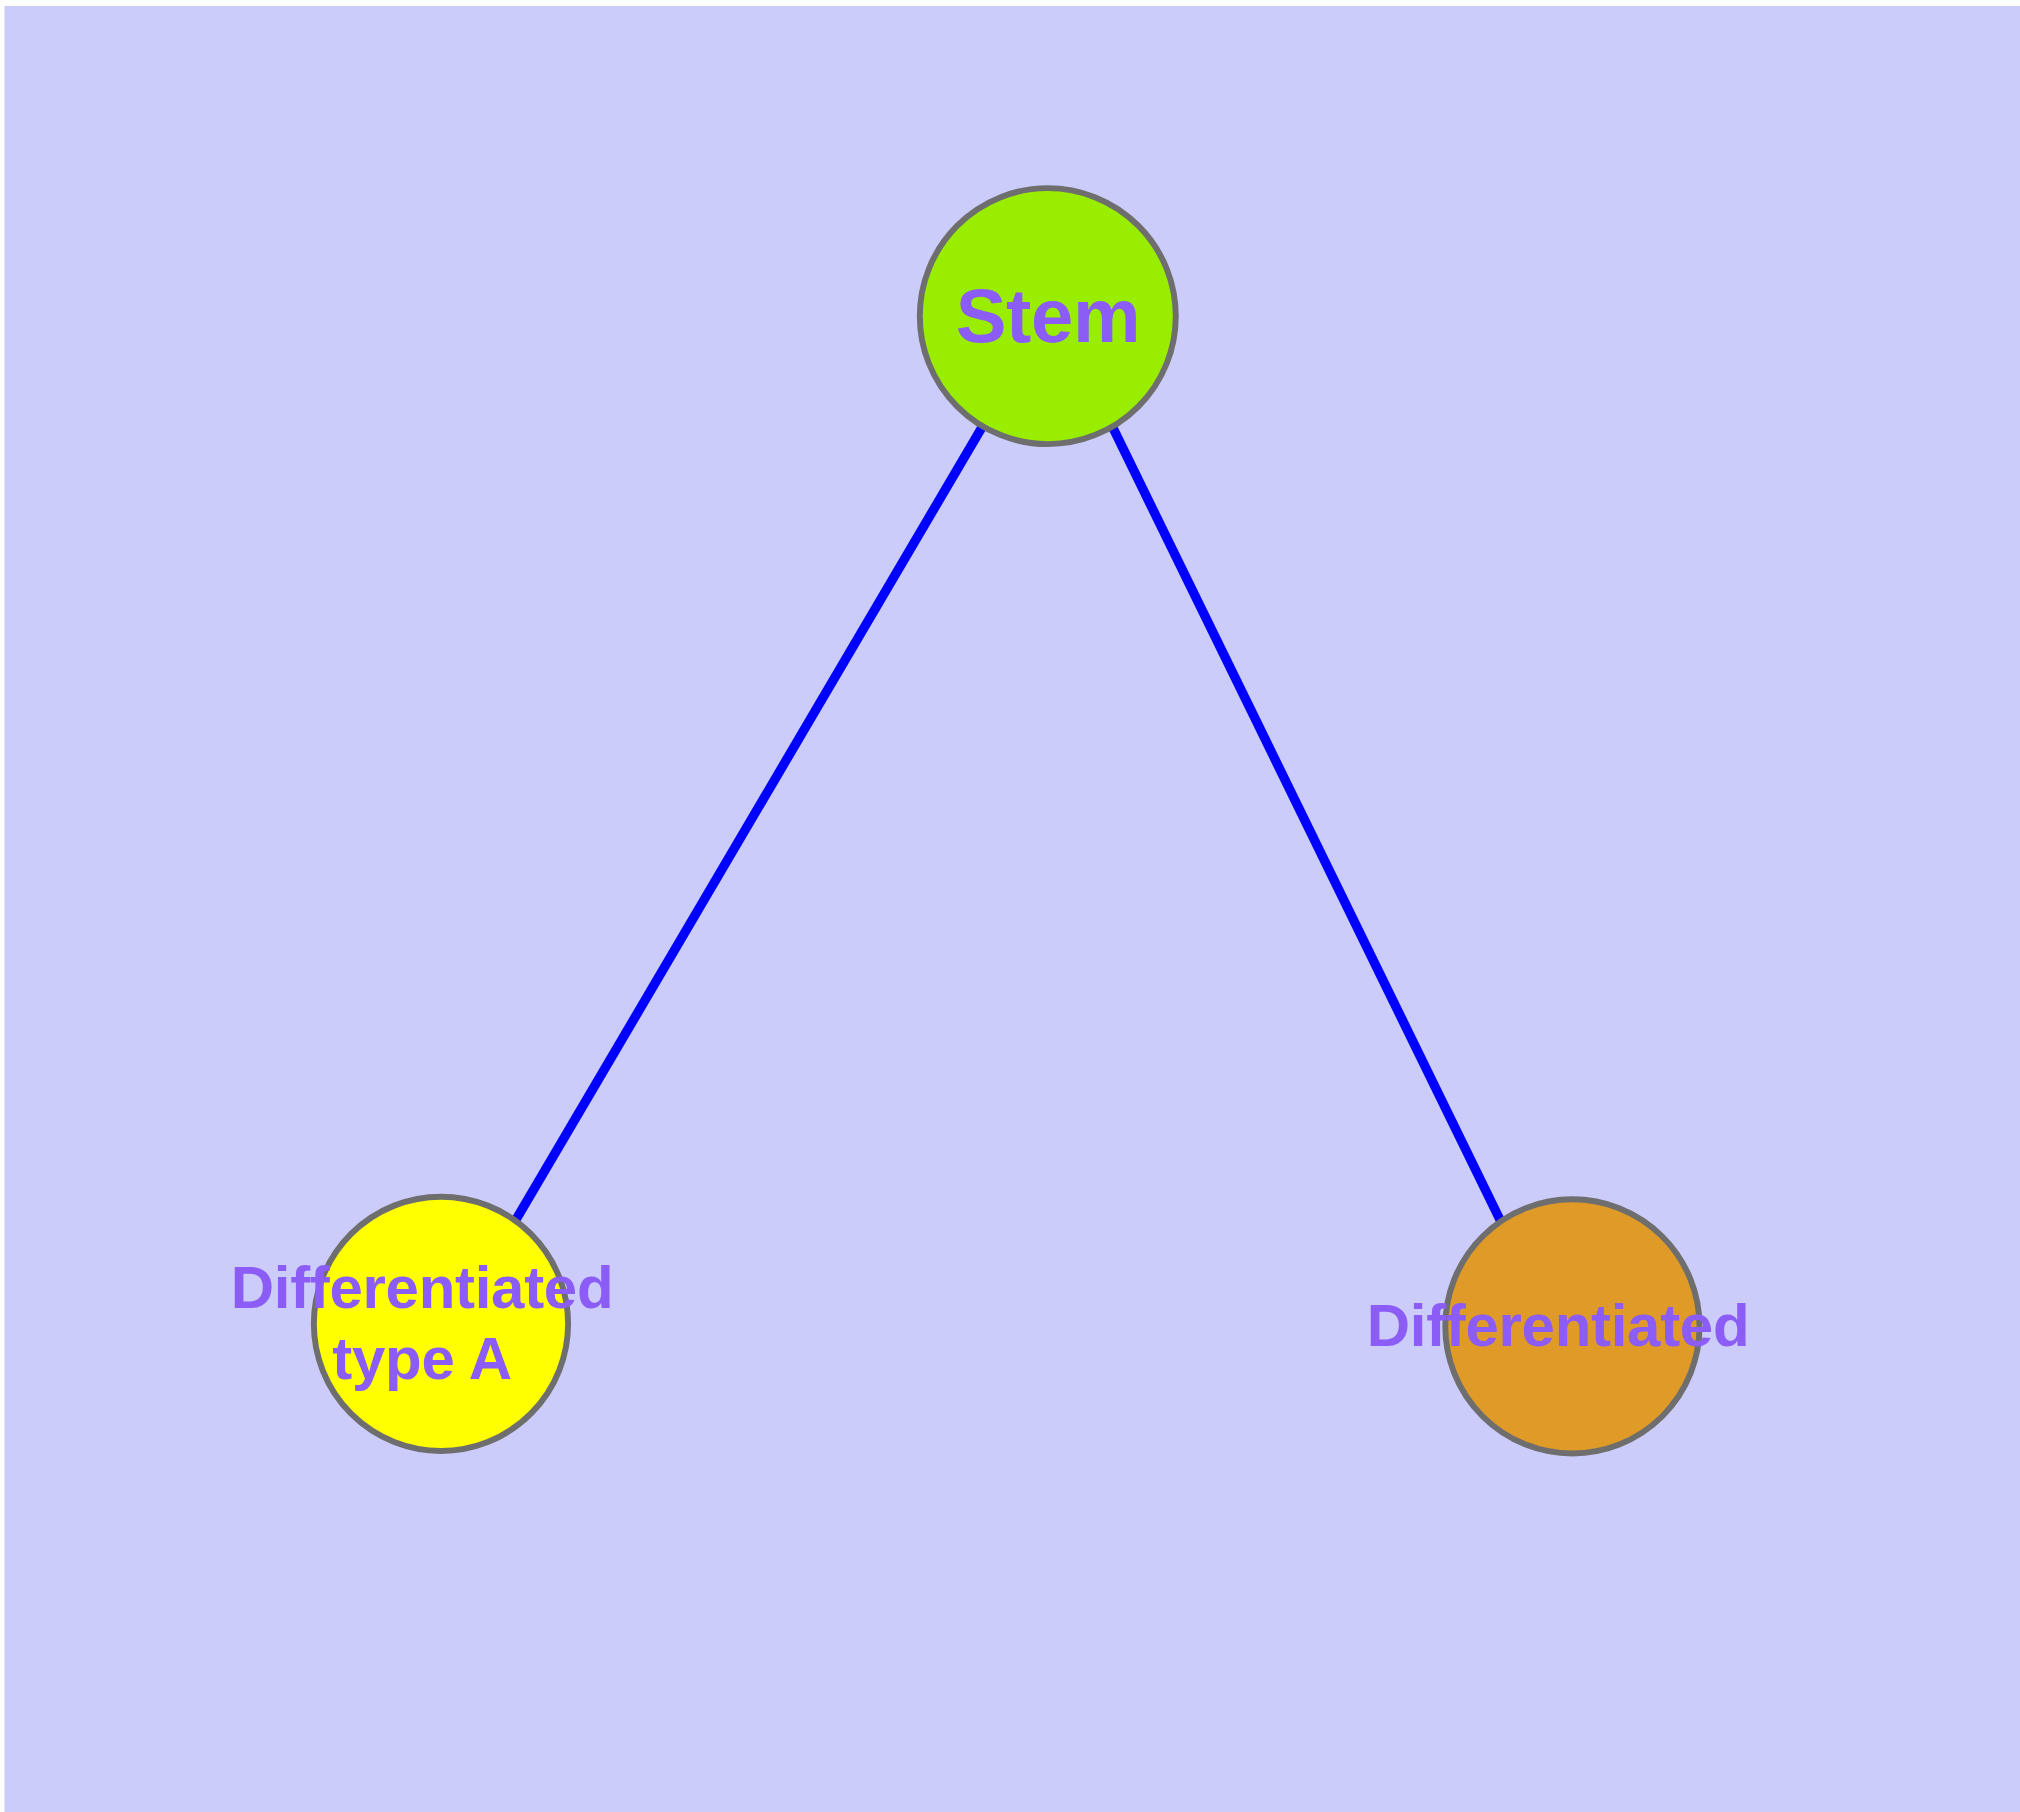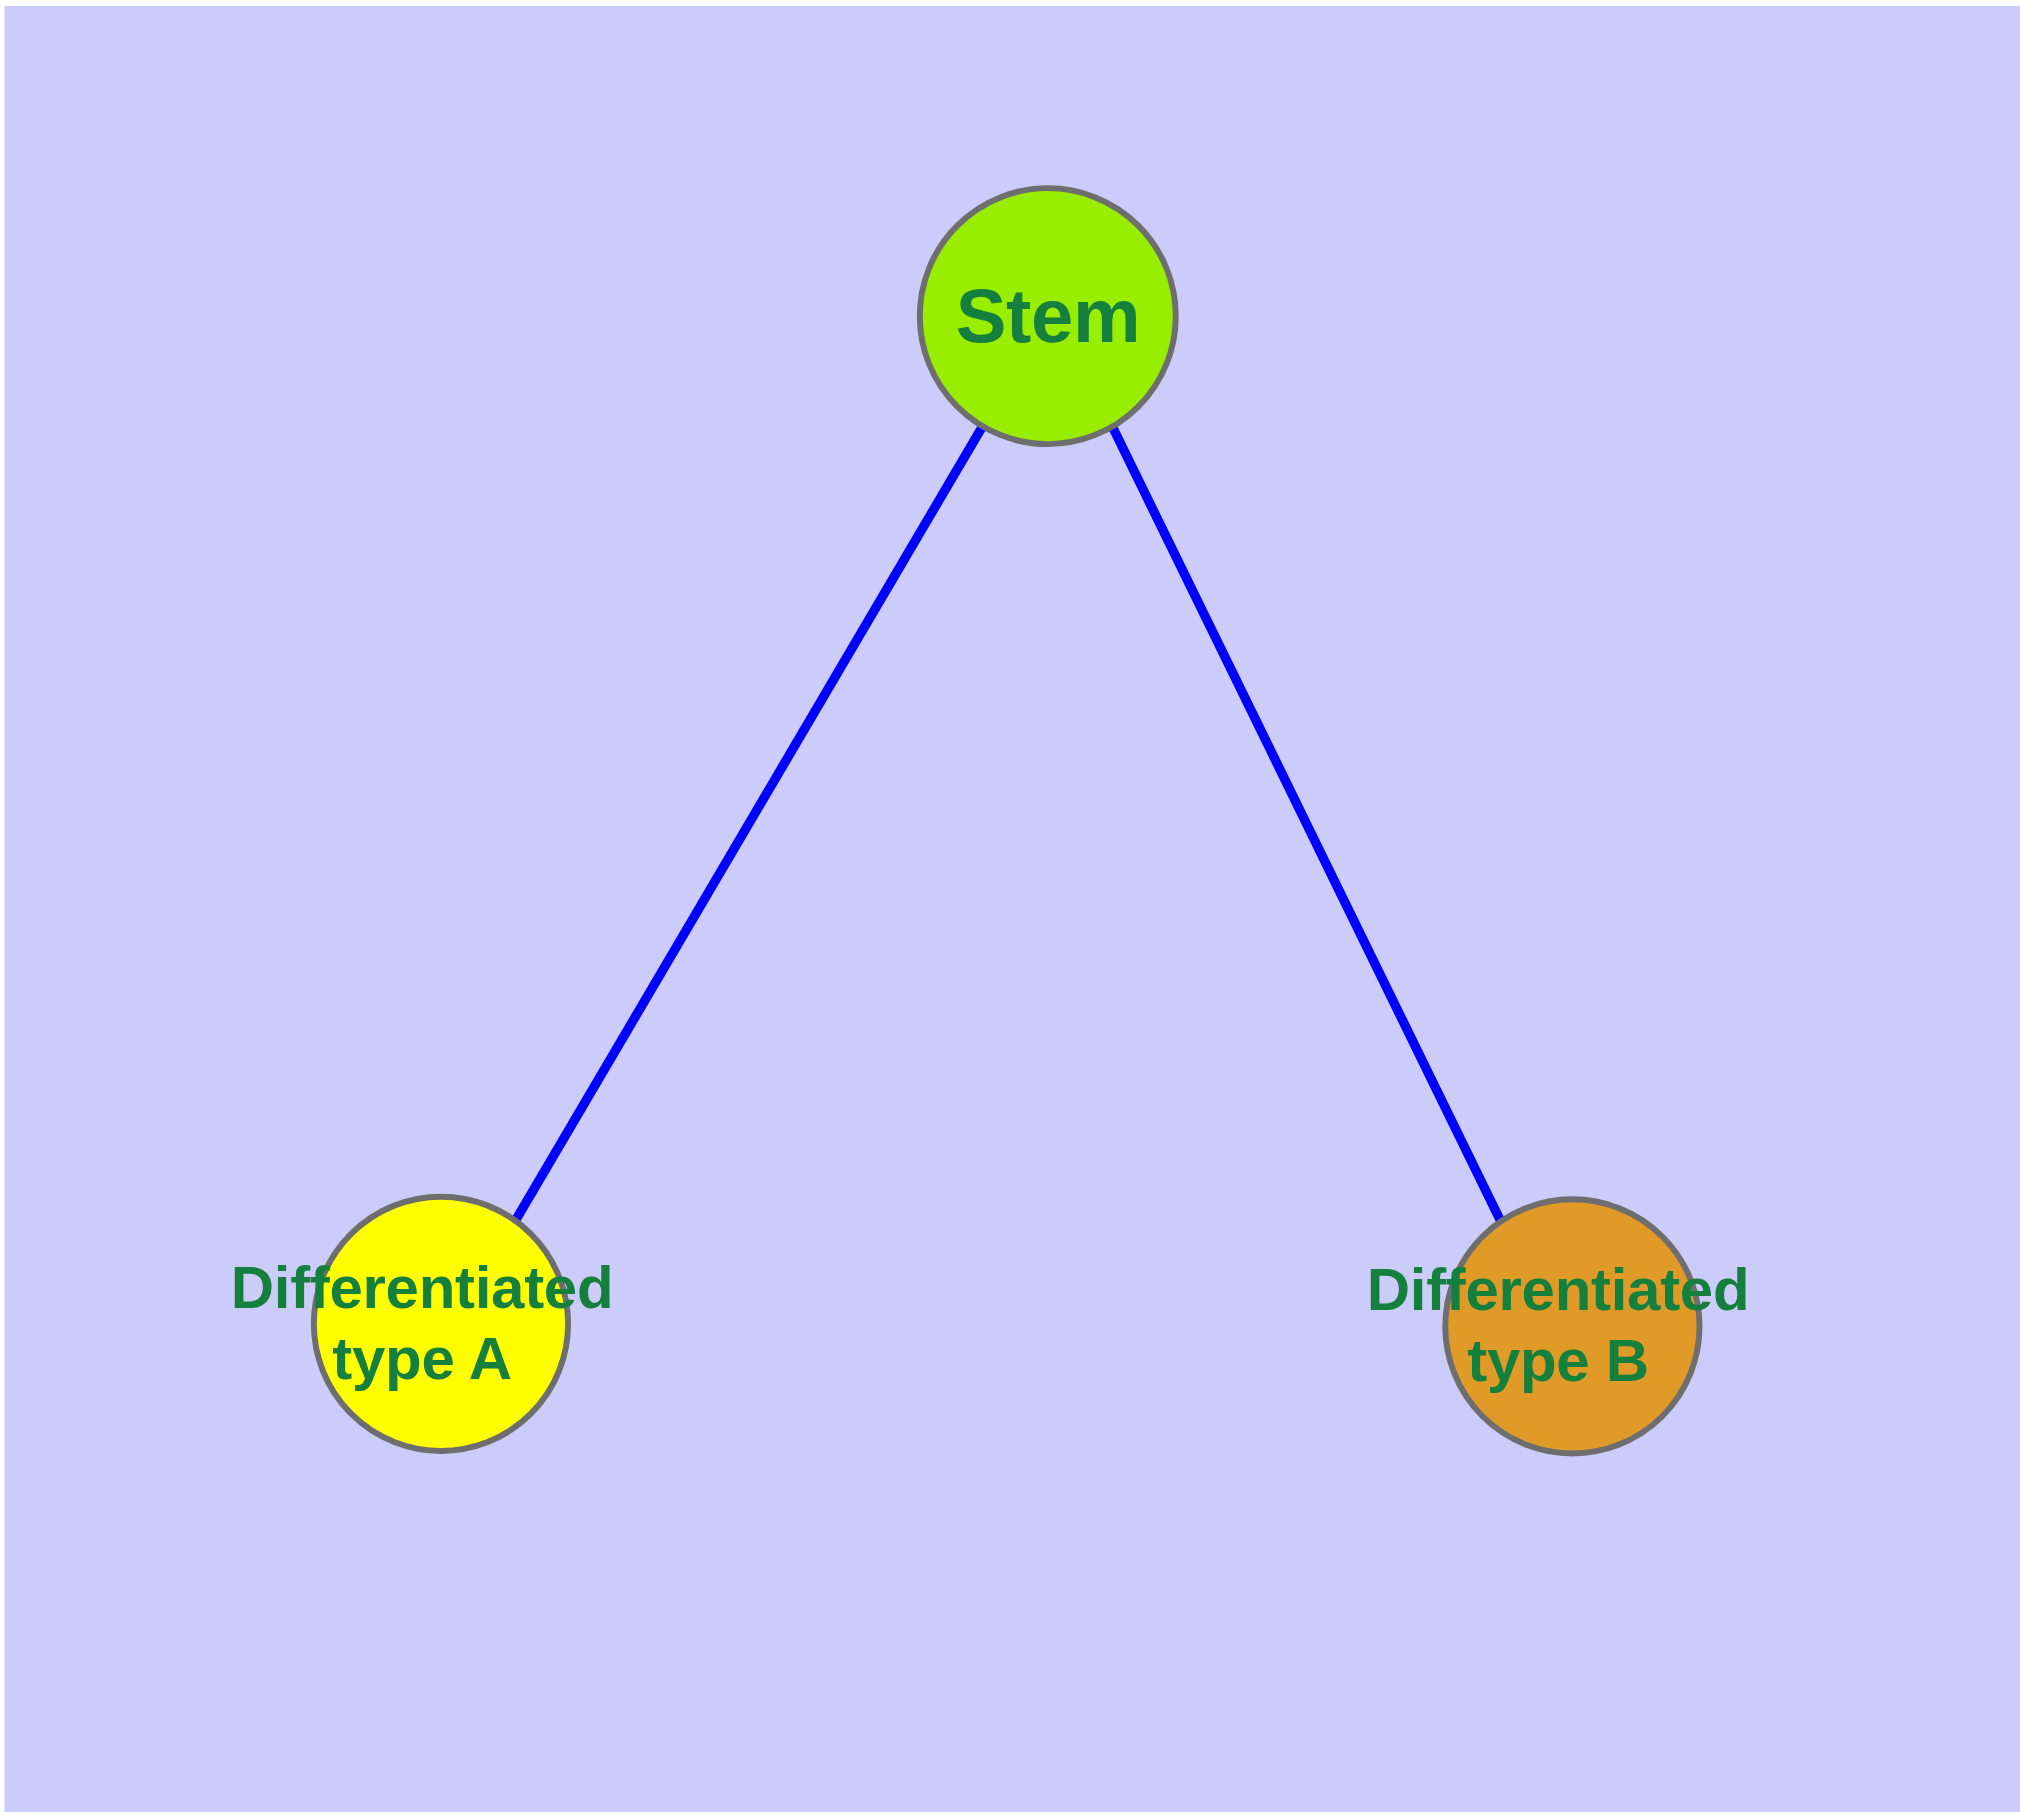--- a/index.html
+++ b/index.html
@@ -23,21 +23,21 @@
     position: absolute;
     left: 0;
     top: 0;
     width: 2021px;
     height: 1812px;
     display: block;
   }
   .node-label {
     position: absolute;
     font-weight: bold;
-    color: #15803d;
+    color: #8b5cf6;
     text-align: center;
     white-space: pre;
     line-height: 1.18;
     letter-spacing: -0.3px;
     pointer-events: none;
     transform: translate(-50%, -50%);
   }
   .node-label.root {
     font-size: 76px;
   }
@@ -62,16 +62,16 @@
       <circle id="node-stem" cx="1236" cy="373" r="151" fill="#99ee00" stroke="#6e6e6e" stroke-width="7"></circle>
       <circle id="node-diff-a" cx="520" cy="1562" r="150" fill="#ffff00" stroke="#6e6e6e" stroke-width="7"></circle>
       <circle id="node-diff-b" cx="1855" cy="1565" r="150" fill="#e09a28" stroke="#6e6e6e" stroke-width="7"></circle>
     </g>
   </svg>
 
   <div class="node-label root" id="label-stem" style="left:1048px; top:316px;">Stem</div>
 
   <div class="node-label leaf" id="label-diff-a" style="left:422px; top:1324px;"><span>Differentiated</span><br><span>type A</span></div>
 
-  <div class="node-label leaf" id="label-diff-b" style="left:1558px; top:1326px;"><span>Differentiated</span><br><span>type B</span></div>
+  <div class="node-label leaf" id="label-diff-b" style="left:1558px; top:1326px;"><span>Differentiated</span><br></div>
 
 </div>
 
 
 </body></html>

